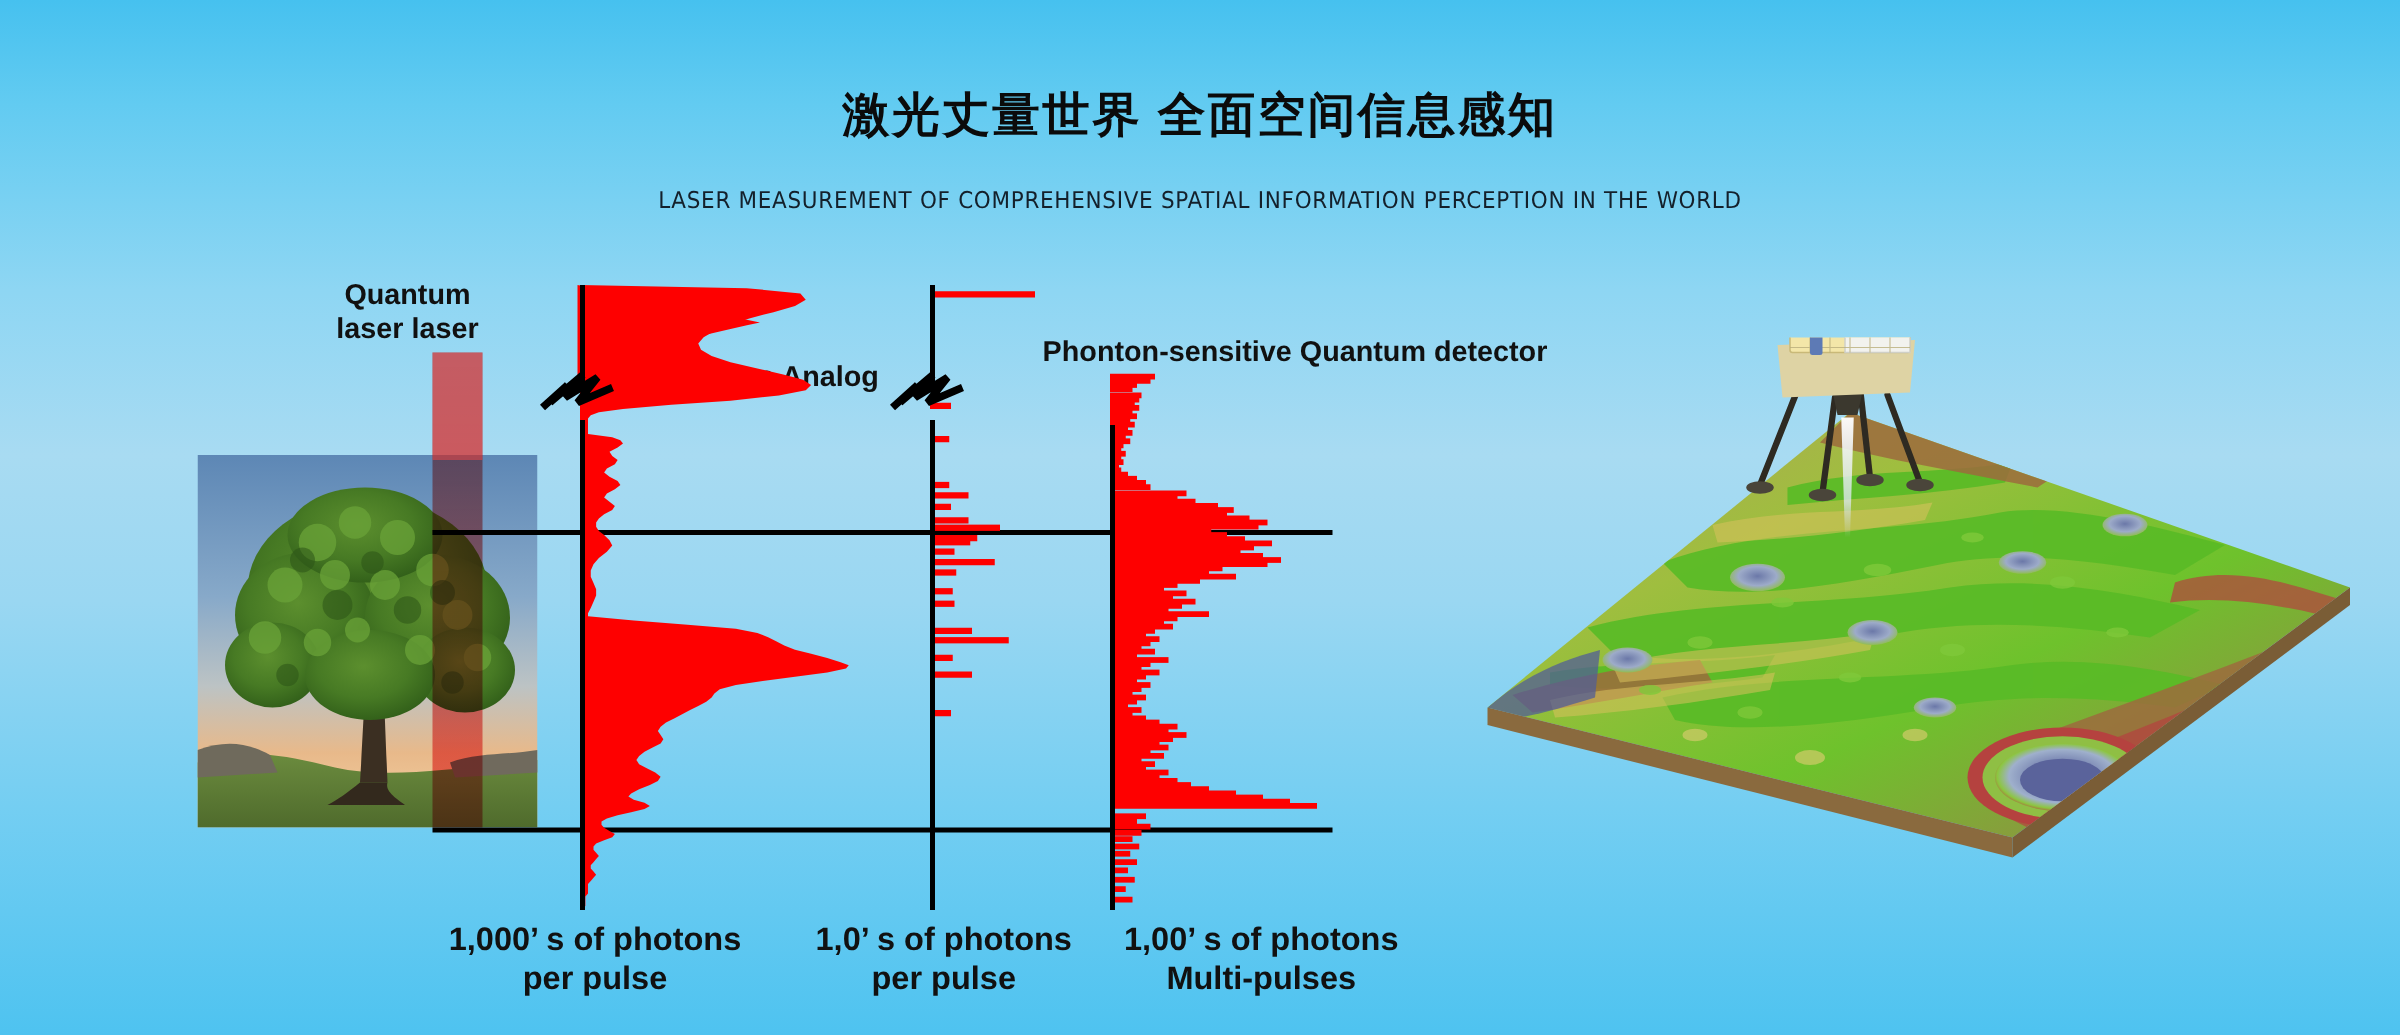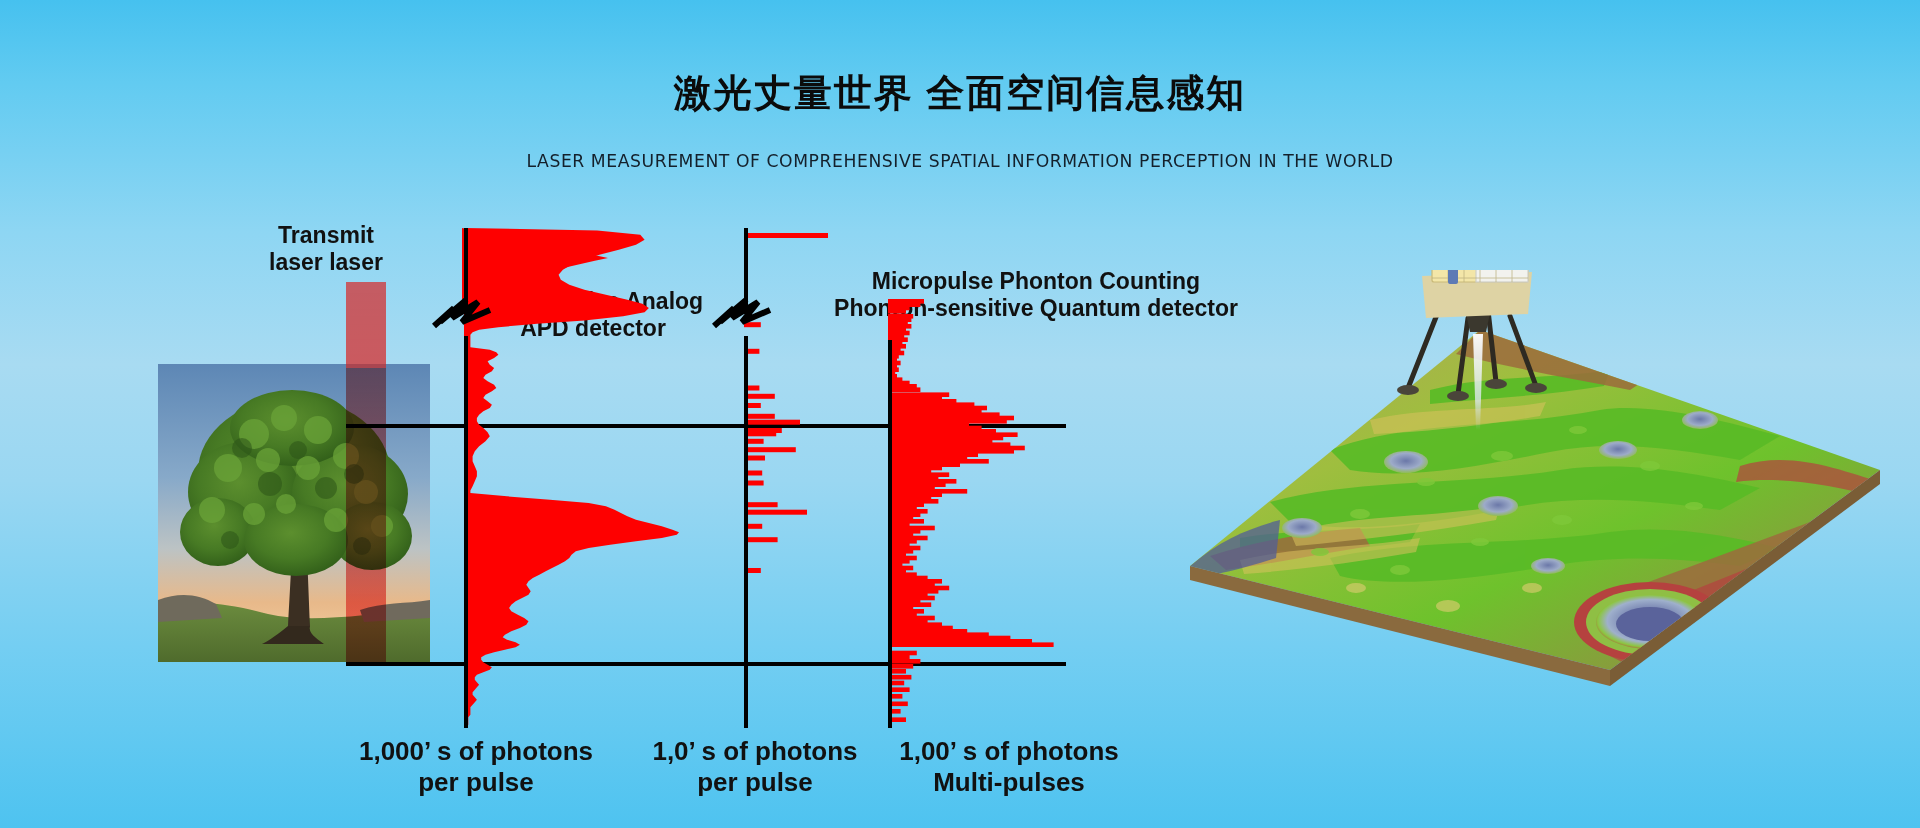--- a/index.html
+++ b/index.html
@@ -144,36 +144,34 @@
           <circle cx="72" cy="176" r="9"></circle>
         <circle cx="204" cy="182" r="9"></circle>
       </g>
     </svg>
   </div>
 
   <div class="abs" id="laser-beam"></div>
   <div class="abs" id="laser-beam-top"></div>
 
   <div class="abs lbl md" style="left:236px;top:222px;width:180px;">
-    <div>Transmit</div>
+    <div>Quantum</div>
     <div>laser laser</div>
   </div>
 
   <svg class="abs" style="left:456px;top:228px;" width="160" height="74">
     <path d="M6,0 C40,6 96,18 152,30 C96,42 40,56 6,72 Z" fill="#fe0000"></path>
   </svg>
 
 
   <div class="abs lbl md" style="left:468px;top:288px;width:250px;">
     <div>Single Pulse Analog</div>
-    <div>APD detector</div>
   </div>
 
   <div class="abs lbl md" style="left:826px;top:268px;width:420px;">
-    <div>Micropulse Phonton Counting</div>
     <div>Phonton-sensitive Quantum detector</div>
   </div>
 
   <div class="abs hline" style="left:346px;top:424px;width:720px;"></div>
   <div class="abs hline" style="left:346px;top:662px;width:720px;"></div>
 
   <div class="plot" style="left:462px;width:230px;">
     <svg id="svg-analog" width="230" height="500">
         <path d="M2,0.0 L2.0,0.0 L135.3,2.5 L178.3,6.7 L182.6,11.7 L174.0,16.7 L156.8,21.7 L137.4,26.7 L122.4,31.7 L109.5,36.7 L100.9,41.7 L96.6,46.7 L98.8,51.7 L107.3,56.7 L122.4,61.7 L143.9,66.7 L165.4,71.7 L180.4,75.8 L186.9,80.0 L182.6,84.2 L161.1,88.3 L122.4,92.5 L75.1,95.8 L36.4,99.2 L17.1,101.7 L10.6,104.2 L8.4,106.7 L8.4,109.2 L8.4,111.7 L8.4,115.0 L8.4,119.2 L27.8,121.7 L34.3,124.2 L36.4,126.7 L32.1,130.0 L25.6,133.3 L27.8,136.7 L32.1,140.0 L29.9,143.3 L23.5,146.7 L21.3,150.0 L25.6,153.3 L32.1,156.7 L34.3,160.0 L29.9,163.3 L23.5,166.7 L21.3,170.0 L25.6,173.3 L29.9,176.7 L27.8,180.0 L21.3,183.3 L17.1,186.7 L14.9,190.0 L14.9,193.3 L17.1,196.7 L21.3,200.0 L25.6,204.2 L27.8,208.3 L23.5,213.3 L17.1,218.3 L12.8,223.3 L10.6,228.3 L10.6,233.3 L12.8,238.3 L14.9,243.3 L14.9,248.3 L12.8,253.3 L10.6,258.3 L8.4,262.5 L8.4,265.0 L45.0,268.3 L88.0,271.7 L126.7,275.0 L143.9,278.3 L152.5,281.7 L158.9,285.0 L165.4,288.3 L174.0,291.7 L186.9,295.0 L199.8,298.3 L210.5,301.7 L217.0,304.2 L214.8,306.7 L199.8,310.0 L174.0,313.3 L148.2,316.7 L126.7,320.0 L113.8,323.3 L109.5,326.7 L107.3,330.0 L103.0,333.3 L96.6,336.7 L90.1,340.0 L83.7,343.3 L77.3,346.7 L70.8,350.0 L66.5,353.3 L64.3,356.7 L66.5,360.0 L68.7,363.3 L66.5,366.7 L60.1,370.0 L53.6,373.3 L49.3,376.7 L47.1,380.0 L49.3,383.3 L55.8,386.7 L62.2,390.0 L66.5,393.3 L64.3,396.7 L57.9,400.0 L49.3,403.3 L42.9,406.7 L40.7,409.2 L45.0,411.7 L53.6,414.2 L57.9,416.7 L53.6,419.2 L42.9,421.7 L32.1,424.2 L23.5,426.7 L19.2,429.2 L19.2,431.7 L21.3,434.2 L25.6,436.7 L29.9,439.2 L27.8,441.7 L21.3,444.2 L14.9,446.7 L12.8,449.2 L12.8,451.7 L14.9,454.2 L17.1,456.7 L14.9,459.2 L12.8,461.7 L10.6,464.2 L10.6,466.7 L12.8,469.2 L14.9,471.7 L12.8,474.2 L10.6,476.7 L8.4,479.2 L8.4,481.7 L8.4,484.2 L8.4,486.7 L6.3,489.2 L6.3,491.7 L6.3,494.2 L6.3,496.7 L2.0,500.0 L2,500.0 Z" fill="#fe0000"></path>
       </svg>

